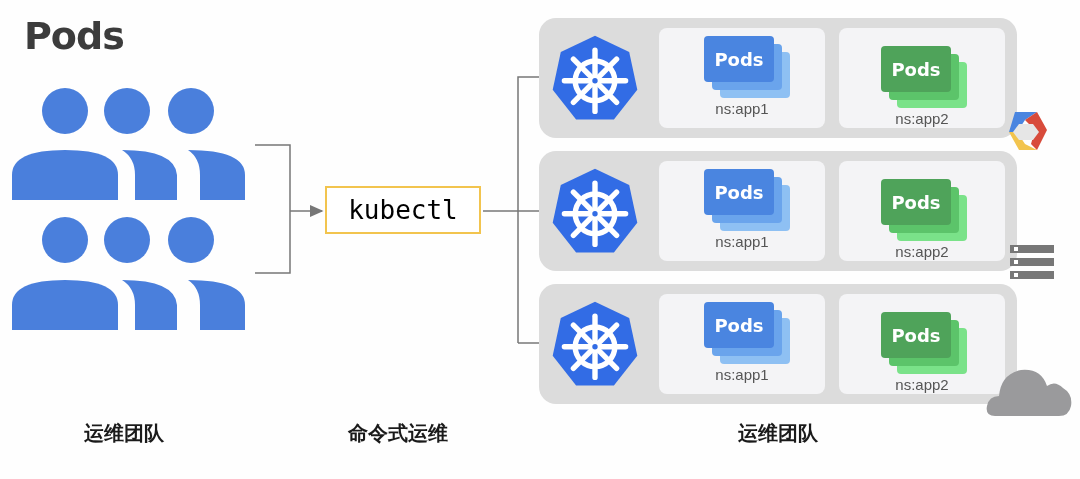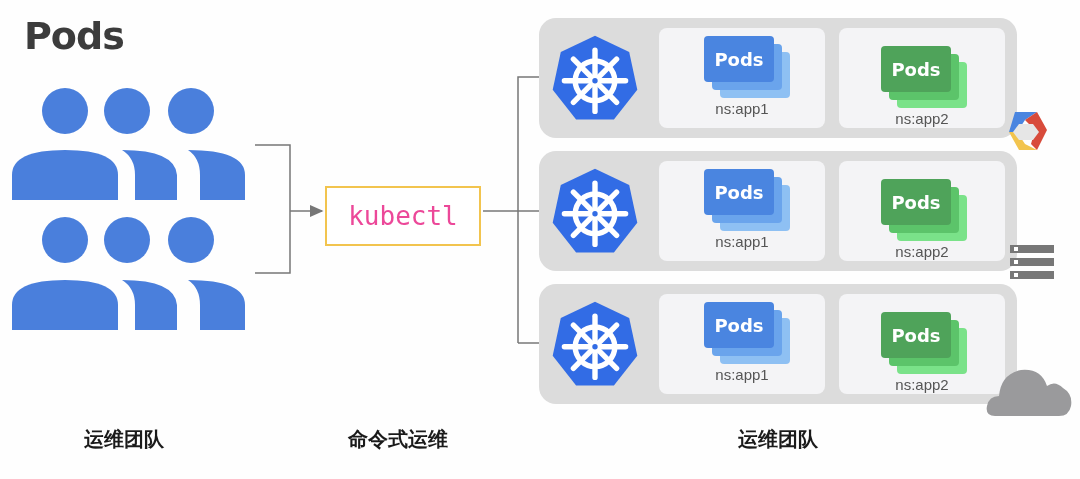--- a/index.html
+++ b/index.html
@@ -1,20 +1,20 @@
 <!DOCTYPE html>
 <html><head>
 <meta charset="utf-8">
 <style>
   html, body { margin:0; padding:0; }
   body { width:1080px; height:479px; background:#fefefe; position:relative; overflow:hidden; font-family:"Liberation Sans", sans-serif; }
   .abs { position:absolute; }
   .logo { left:24px; top:14px; font-size:38px; font-weight:bold; color:#3c3c3c; letter-spacing:-1px; font-family:"DejaVu Sans", sans-serif; }
-  .caption { top:420px; font-size:20px; font-weight:bold; color:#1a1a1a; font-family:"DejaVu Sans", sans-serif;margin-top:6px; }
-  .kubectl { left:325px; top:186px; width:156px; height:60px; border:2px solid #f2c44e; box-sizing:border-box; background:#fff; display:flex; align-items:center; justify-content:center; font-family:"DejaVu Sans Mono", monospace; font-size:26px; color:#ec4899; }
+  .caption { top:420px; font-size:20px; font-weight:bold; color:#1a1a1a; font-family:"DejaVu Sans", sans-serif; }
+  .kubectl { left:325px; top:186px; width:156px; height:48px; border:2px solid #f2c44e; box-sizing:border-box; background:#fff; display:flex; align-items:center; justify-content:center; font-family:"DejaVu Sans Mono", monospace; font-size:26px; color:#000000; }
   .cluster { left:539px; width:478px; height:120px; background:#dcdcdc; border-radius:17px; }
   .ns-box { position:absolute; top:10px; width:166px; height:100px; background:#f4f4f6; border-radius:8px; }
   .ns-label { position:absolute; left:0; right:0; text-align:center; font-size:15px; color:#555; }
   .pod-stack { position:absolute; width:90px; height:70px; }
   .pod-layer { position:absolute; width:70px; height:46px; border-radius:4px; }
   .pod-front { display:flex; align-items:center; justify-content:center; color:#fff; font-weight:bold; font-size:18px; font-family:"DejaVu Sans", sans-serif; }
   .k8s { position:absolute; left:10px; top:16px; width:92px; height:90px; }
 </style>
 </head>
 <body>

